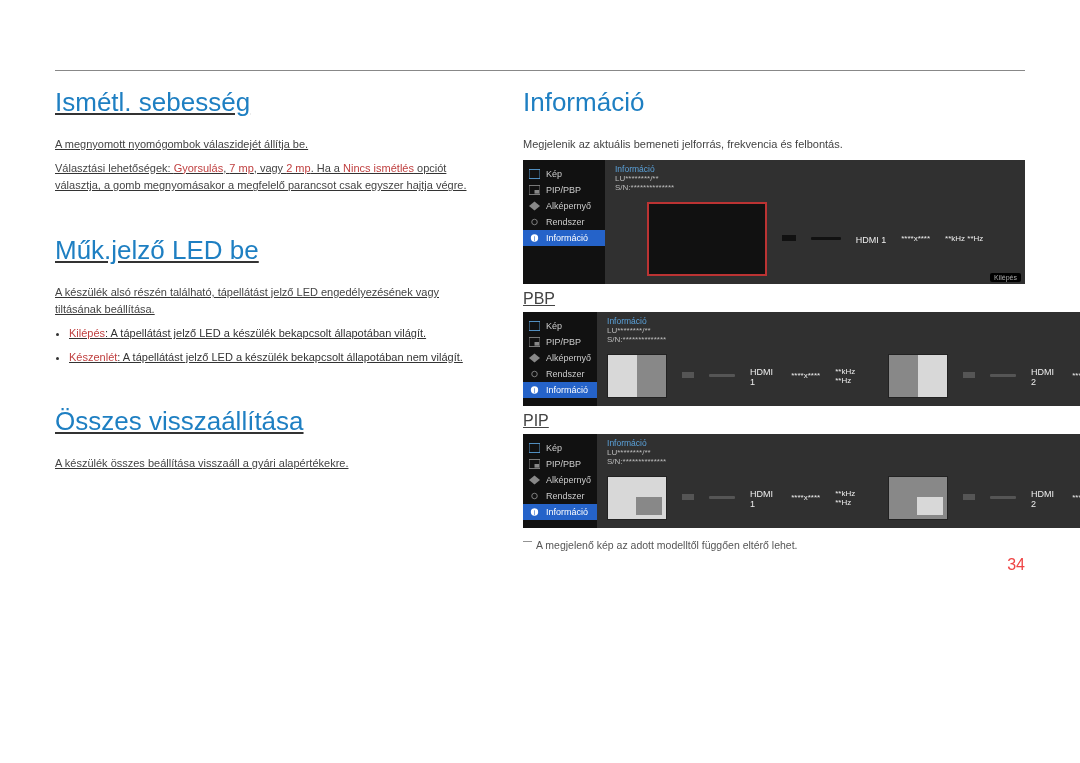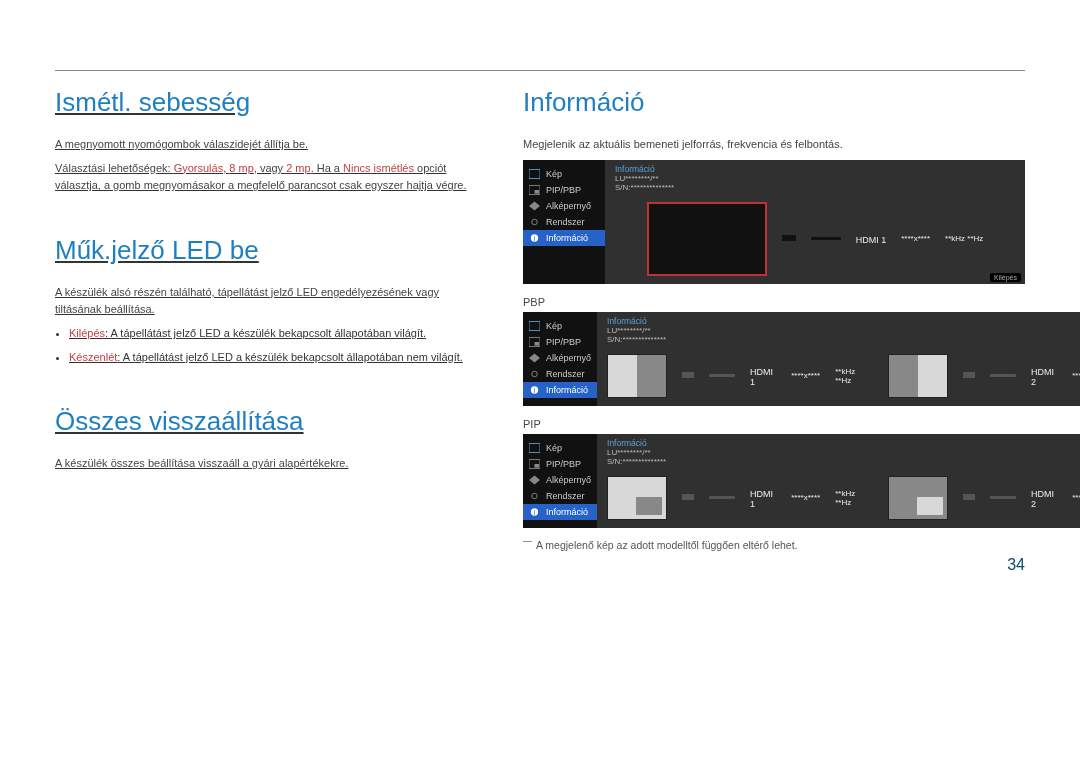--- a/index.html
+++ b/index.html
@@ -7,21 +7,21 @@
   .page { padding: 30px 55px 20px 55px; }
   .columns { display: flex; gap: 20px; border-top: 1px solid #888; margin-top: 40px; padding-top: 16px; }
   .col { flex: 1; }
   .col-left { border-right: 0; padding-right: 15px; text-decoration: underline; }
   .col-right { padding-left: 10px; }
   .section-title { color: #1e7fc2; font-size: 26px; font-weight: 400; margin-bottom: 18px; }
   .body-text { font-size: 11px; line-height: 1.6; color: #444; margin-bottom: 6px; }
   .red { color: #c04040; }
   .bullet { font-size: 11px; line-height: 1.6; margin: 6px 0 6px 14px; list-style-type: disc; }
   .spacer-lg { height: 34px; }
-  .mode-label { font-size: 11px; color: #444; margin: 12px 0 4px 0; }
+  .mode-label { font-size: 16px; color: #444; margin: 6px 0 4px 0; text-decoration: underline; }
   
   .osd { width: 502px; background: #1a1a1a; position: relative; font-size: 9px; color: #ccc; }
   .osd-body { display: flex; }
   .osd-menu { width: 82px; background: #111; padding: 6px 0; }
   .osd-menu-item { display: flex; align-items: center; gap: 6px; padding: 3px 6px; font-size: 9px; }
   .osd-menu-item.selected { background: #2563c9; color: #fff; }
   .osd-icon { width: 11px; height: 10px; display: inline-block; }
   .osd-icon svg { width: 100%; height: 100%; }
   .osd-right { flex: 1; background: #303030; padding: 4px 10px 8px 10px; position: relative; }
   .osd-info-header { display:flex; flex-direction:column; font-size: 8.5px; color: #4ca; }
@@ -34,36 +34,36 @@
   .monitor-base { width:30px; height:3px; background:#555; border-radius:1px;}
   .monitor-label { color:#eee; font-size:9px; margin-top:2px; }
   .monitor-res { color:#eee; font-size:8px; }
   .monitor-freq { color:#eee; font-size:8px; }
   .pip-overlay { position:absolute; right:4px; bottom:4px; width:26px; height:18px; background:#888; }
   .pbp-half-l { position:absolute; left:0; top:0; width:50%; height:100%; background:#d8d8d8; }
   .pbp-half-r { position:absolute; right:0; top:0; width:50%; height:100%; background:#888; }
   .exit-btn { position:absolute; right:4px; bottom:2px; background:#000; color:#aaa; font-size:7px; padding:1px 4px; border-radius:2px; }
   .footnote { font-size: 10.5px; color: #555; margin-top: 8px; }
   .dash { vertical-align: super; font-size: 9px; margin-right:4px; }
-  .page-number { text-align: right; font-size: 16px; color: #0c4a6e; margin-top: 6px; }
+  .page-number { text-align: right; font-size: 16px; color: #ef4444; margin-top: 6px; }
   .osd.single .monitor-screen { width: 120px; height: 74px; border:2px solid #b33; background:#111;}
   .osd.single .monitor-stand { background:#111;}
   .osd.single .monitor-base { background:#111;}
 </style>
 </head>
 <body>
 
 <div class="page">
   <div class="columns">
 
     <div class="col col-left">
       <h2 class="section-title">Ismétl. sebesség</h2>
       <p class="body-text">A megnyomott nyomógombok válaszidejét állítja be.</p>
       <p class="body-text">
-        <span>Választási lehetőségek: </span><span class="red">Gyorsulás</span><span>, </span><span class="red">8 mp</span><span>, vagy </span><span class="red">2 mp</span><span>. Ha a </span><span class="red">Nincs ismétlés</span><span> opciót választja, a gomb megnyomásakor a megfelelő parancsot csak egyszer hajtja végre.</span>
+        <span>Választási lehetőségek: </span><span class="red">Gyorsulás</span><span>, </span><span class="red">7 mp</span><span>, vagy </span><span class="red">2 mp</span><span>. Ha a </span><span class="red">Nincs ismétlés</span><span> opciót választja, a gomb megnyomásakor a megfelelő parancsot csak egyszer hajtja végre.</span>
       </p>
 
       <div class="spacer-lg"></div>
 
       <h2 class="section-title">Műk.jelző LED be</h2>
       <p class="body-text">A készülék alsó részén található, tápellátást jelző LED engedélyezésének vagy tiltásának beállítása.</p>
       <ul>
         <li class="bullet"><span class="red">Kilépés</span><span>: A tápellátást jelző LED a készülék bekapcsolt állapotában világít.</span></li>
         <li class="bullet"><span class="red">Készenlét</span><span>: A tápellátást jelző LED a készülék bekapcsolt állapotában nem világít.</span></li>
       </ul>

